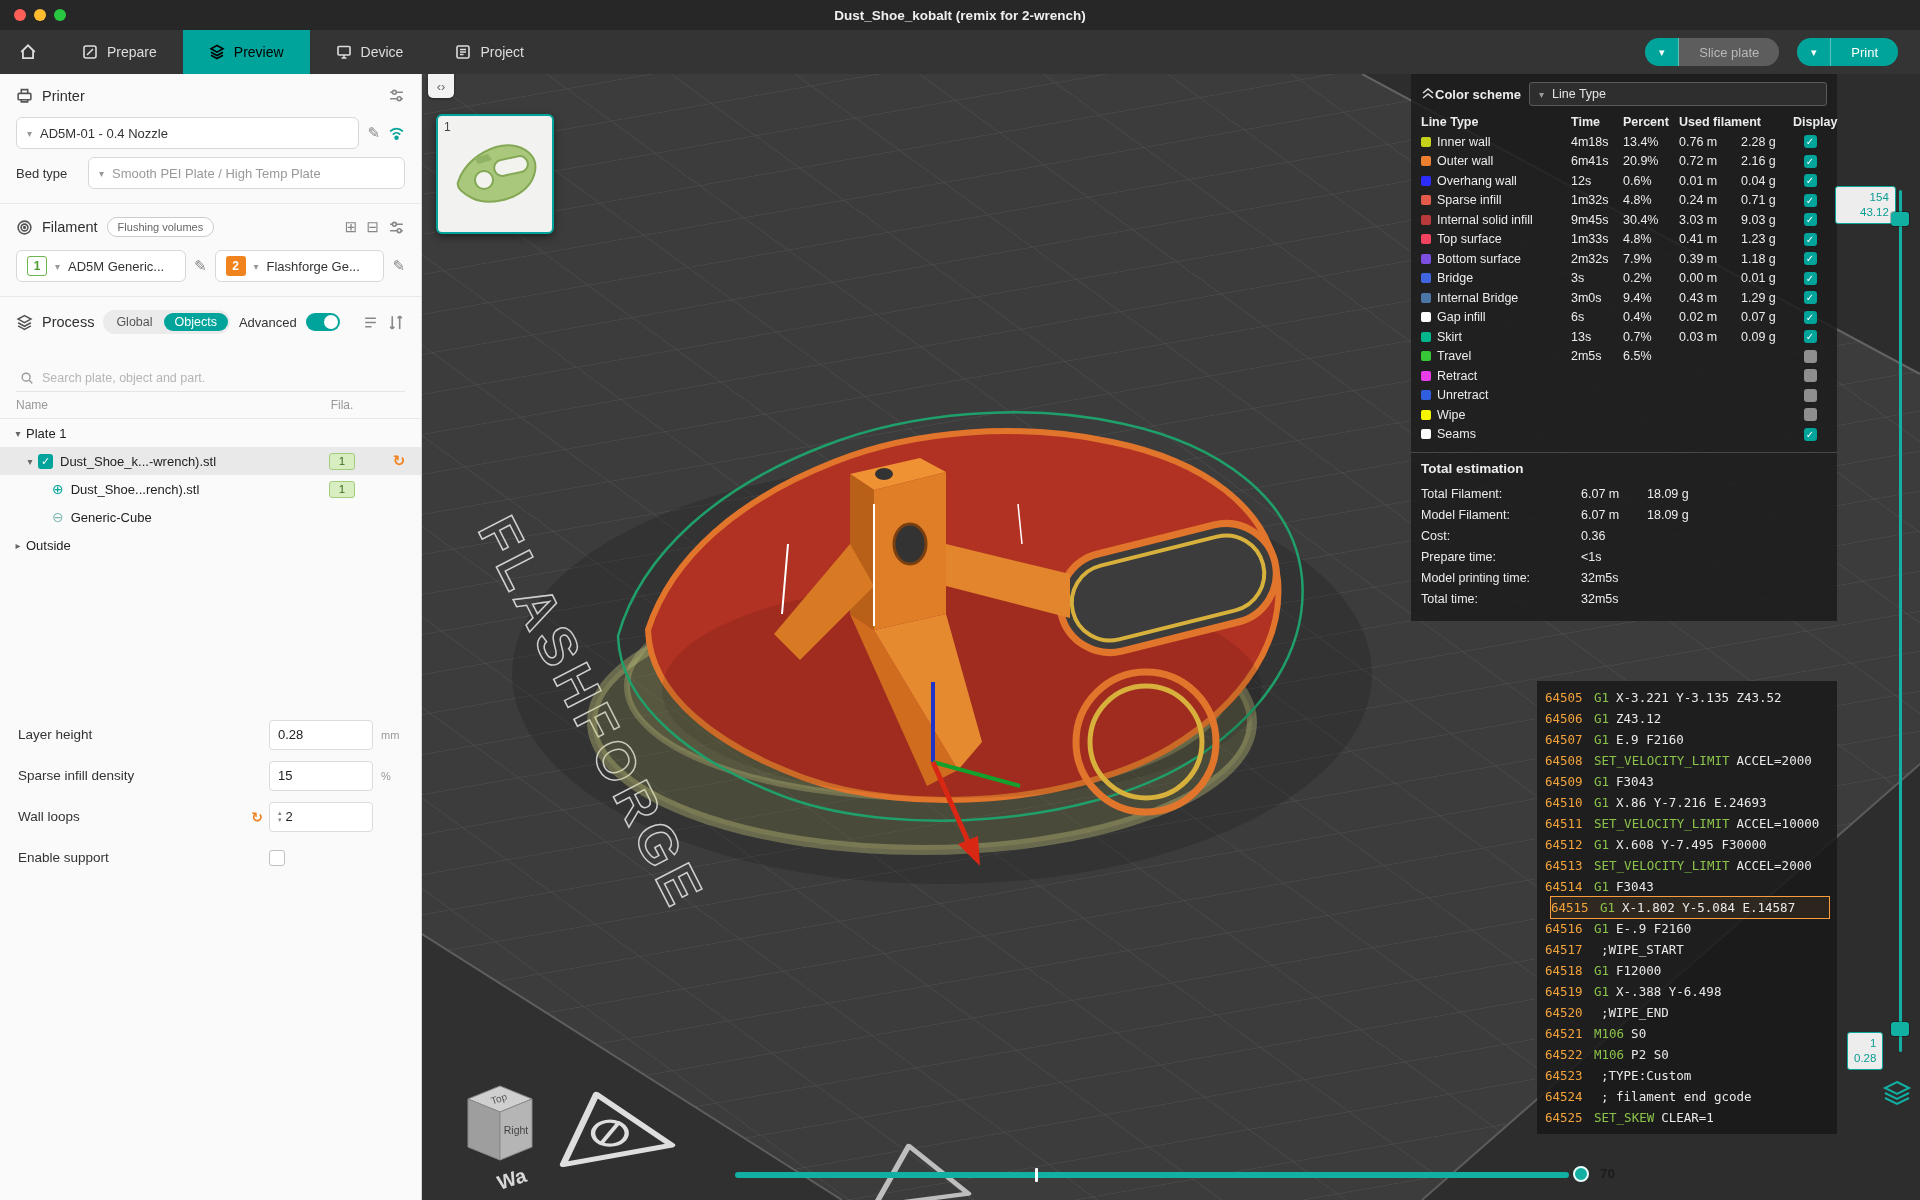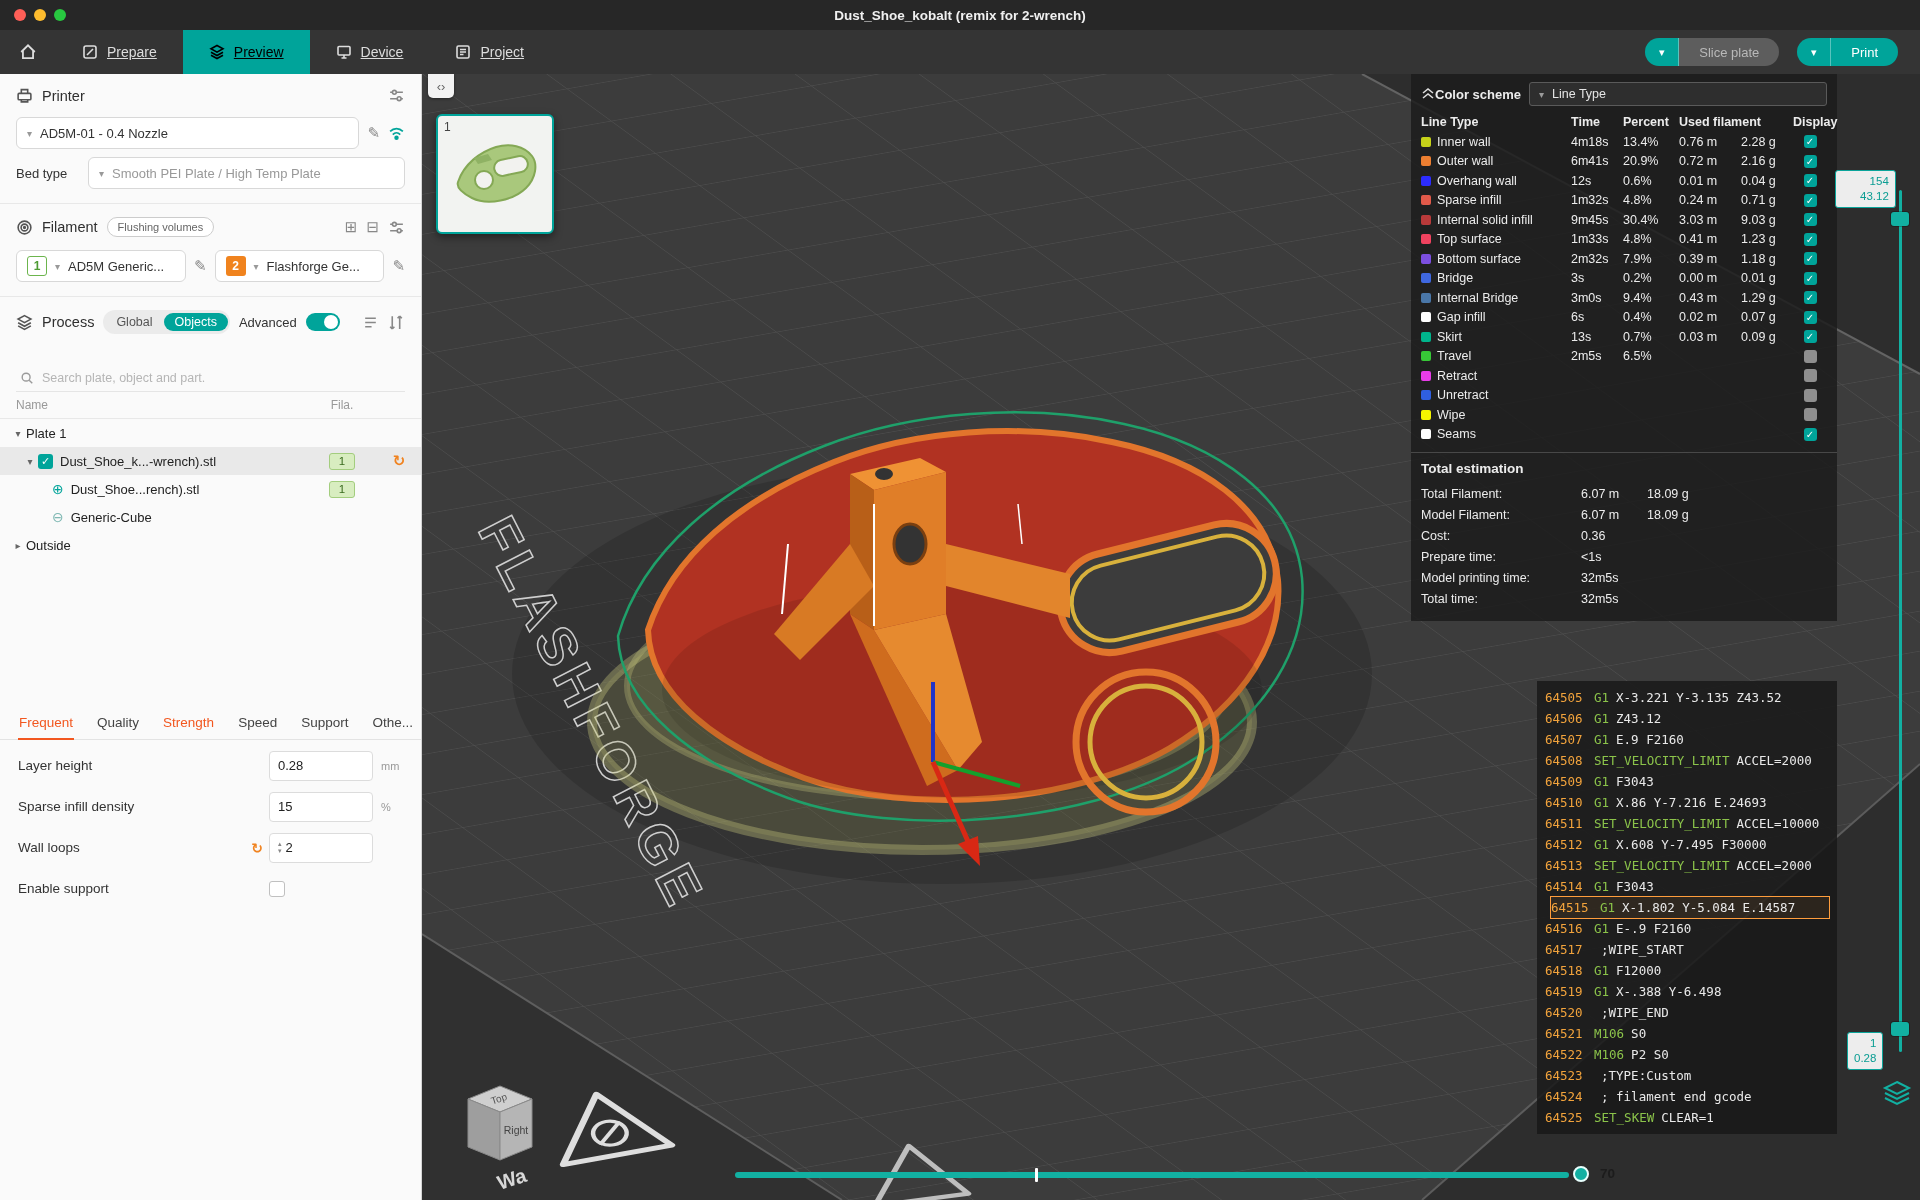--- a/index.html
+++ b/index.html
@@ -10,21 +10,21 @@
   
   .titlebar { position:relative; height:30px; background:#272727; display:flex; align-items:center; justify-content:center; }
   .traffic { position:absolute; left:14px; top:9px; display:flex; gap:8px; }
   .tl { width:12px; height:12px; border-radius:50%; }
   .tl.red{background:#ff5f57}.tl.yel{background:#febc2e}.tl.grn{background:#28c840}
   .win-title { color:#f0f0f0; font-size:13.5px; font-weight:bold; }
 
   
   .navbar { height:44px; background:#343434; display:flex; align-items:stretch; }
   .nav-home { width:56px; display:flex; align-items:center; justify-content:center; color:#ddd; }
-  .nav-tab { display:flex; align-items:center; gap:9px; padding:0 26px; color:#ddd; font-size:14px; cursor:default;text-decoration:underline; }
+  .nav-tab { display:flex; align-items:center; gap:9px; padding:0 26px; color:#ddd; font-size:14px; cursor:default; }
   .nav-tab.active { background:#00a49a; color:#000000; }
   .nav-tab svg, .nav-home svg { stroke:currentColor; fill:none; stroke-width:1.6; }
   .nav-right { margin-left:auto; display:flex; align-items:center; gap:18px; padding-right:22px; }
   .split-btn { display:flex; height:28px; border-radius:14px; overflow:hidden; font-size:13px; }
   .split-btn .dd { width:34px; background:#00a49a; color:#fff; display:flex; align-items:center; justify-content:center; font-size:11px; border-right:1px solid rgba(255,255,255,.35); }
   .split-btn .main { padding:0 20px; display:flex; align-items:center; }
   .split-btn.slice .main { background:#5d5d5d; color:#b9b9b9; }
   .split-btn.print .main { background:#00a49a; color:#fff; }
 
   
@@ -338,35 +338,20 @@
         <div class="trow" style="padding-left:10px">
           <span class="exp">▸</span>
           <span class="tlabel">Outside</span>
           <span class="fcell"></span>
             <span class="xcell"></span>
         </div>
       </div>
 
       <div class="tree-gap"></div>
 
-      <div class="ptabs">
-
-          <span class="ptab active accent">Frequent</span>
-
-          <span class="ptab">Quality</span>
-
-          <span class="ptab accent">Strength</span>
-
-          <span class="ptab">Speed</span>
-
-          <span class="ptab">Support</span>
-
-          <span class="ptab">Othe...</span>
-
-      </div>
 
       <div class="prow">
         <span class="plabel">Layer height</span>
         <div class="inp-wrap">
             <input value="0.28" style="">
           </div>
         <span class="unit">mm</span>
       </div>
       <div class="prow">
         <span class="plabel">Sparse infill density</span>
@@ -837,21 +822,21 @@
           </div>
 
           <div class="gc-line">
             <span class="num">64525</span>
             <span class="cmd">SET_SKEW</span>
             <span class="args">CLEAR=1</span>
           </div>
 
       </div>
 
-      <div class="vlabel" style="left:1413px; top:96px;padding-left:24px;">
+      <div class="vlabel" style="left:1413px; top:112px;padding-left:24px;">
         <span>154</span>
         <span>43.12</span>
       </div>
       <div class="vtrack"></div>
       <div class="vhandle" style="top:138px;"></div>
       <div class="vhandle" style="top:948px;"></div>
       <div class="vlabel" style="left:1425px; top:958px;">
         <span>1</span>
         <span>0.28</span>
       </div>

